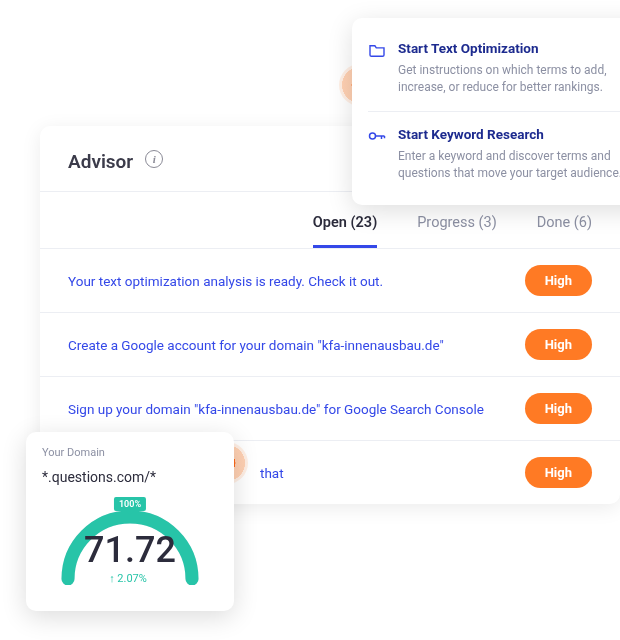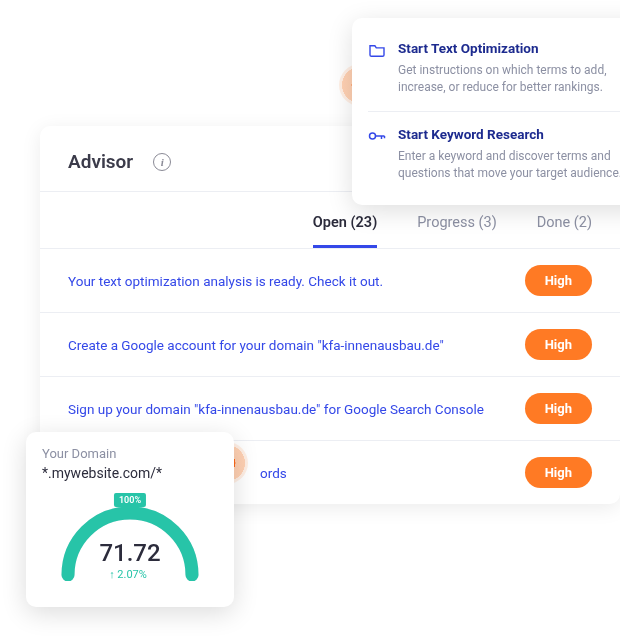--- a/index.html
+++ b/index.html
@@ -1,20 +1,20 @@
 <!DOCTYPE html>
 <html><head>
 <meta charset="utf-8">
 <style>
   * { box-sizing: border-box; margin: 0; padding: 0; }
   body { font-family: -apple-system, BlinkMacSystemFont, "Segoe UI", Roboto, Arial, sans-serif; background: #fff; width: 620px; height: 640px; position: relative; overflow: hidden; }
 
   
   .advisor-card { position: absolute; top: 126px; left: 40px; right: 0; background: #fff; border-radius: 10px; box-shadow: 0 4px 20px rgba(0,0,0,0.08); padding: 0; }
-  .advisor-header { display: flex; align-items: center; gap: 20px; padding: 24px 28px 18px; }
+  .advisor-header { display: flex; align-items: flex-start; gap: 12px; padding: 24px 28px 18px; }
   .advisor-title { font-size: 19px; font-weight: 600; color: #3b3b4a; }
   .info-circle { width: 18px; height: 18px; border: 1.6px solid #8a8a96; border-radius: 50%; display: inline-flex; align-items: center; justify-content: center; font-size: 11px; font-weight: 600; color: #8a8a96; font-style: italic; font-family: Georgia, serif; }
 
   .tabs { display: flex; gap: 40px; padding: 22px 28px 0; border-top: 1px solid #eceef3; justify-content: flex-end; }
   .tab { font-size: 14.5px; color: #8c90a3; padding-bottom: 14px; cursor: pointer; }
   .tab.active { color: #2c2c3c; font-weight: 600; border-bottom: 3px solid #3448e8; }
 
   .task-list { }
   .task-row { display: flex; align-items: center; justify-content: space-between; padding: 16px 28px 16px 28px; border-top: 1px solid #eceef3; }
   .task-link { font-size: 13.5px; color: #3448e8; cursor: pointer; flex: 1; padding-right: 18px; }
@@ -29,61 +29,61 @@
   .popup-title { font-size: 13.5px; font-weight: 700; color: #1d2b8f; margin-bottom: 6px; }
   .popup-desc { font-size: 12px; color: #8c90a3; line-height: 1.45; }
 
   
   .pulse { position: absolute; width: 42px; height: 42px; border-radius: 50%; background: radial-gradient(circle, #ff6a1a 0%, #ff6a1a 28%, rgba(255,122,36,0.35) 29%, rgba(255,122,36,0.35) 60%, rgba(255,122,36,0.12) 61%, rgba(255,122,36,0.12) 100%); z-index: 20; }
   .pulse-1 { top: 64px; left: 339px; }
   .pulse-2 { top: 442px; left: 206px; }
 
   
   .domain-card { position: absolute; top: 432px; left: 26px; width: 208px; background: #fff; border-radius: 10px; box-shadow: 0 6px 26px rgba(0,0,0,0.14); padding: 14px 16px 10px; z-index: 25; }
-  .domain-label { font-size: 13px; color: #8c90a3; margin-bottom: 4px; display:block; }
+  .domain-label { font-size: 11px; color: #8c90a3; margin-bottom: 10px; display:block; }
   .domain-text { font-size: 14px; color: #2c2c3c; margin-bottom: 6px; display:block; }
   .gauge-wrap { position:relative; width: 168px; height: 94px; margin: 2px auto 16px; }
   .gauge-svg { width: 168px; height: 94px; display:block; }
   .gauge-badge { position:absolute; top: 6px; left: 50%; transform: translateX(-50%); background: #27c4a8; color:#fff; font-size:9px; font-weight:600; padding:2px 5px; border-radius:2px; }
   .gauge-badge::after { content:""; position:absolute; bottom:-4px; left:50%; transform:translateX(-50%); border:4px solid transparent; border-top-color:#27c4a8; border-bottom:none; }
-  .gauge-value { position:absolute; bottom: 14px; left:0; right:0; text-align:center; font-size: 24px; font-weight:500; color:#2c2c3c; }
+  .gauge-value { position:absolute; bottom: 14px; left:0; right:0; text-align:center; font-size: 36px; font-weight:500; color:#2c2c3c; }
   .gauge-delta { position:absolute; bottom: 0px; left:0; right:4px; text-align:center; font-size: 11px; color:#27c4a8; }
   .gauge-delta .arrow { display:inline-block; }
 
   
   .task-link.truncated { color:#3448e8; }
 </style>
 </head>
 <body>
 
 <div class="advisor-card">
   <div class="advisor-header">
     <span class="advisor-title">Advisor</span>
     <span class="info-circle">i</span>
   </div>
   <div class="tabs">
     <div class="tab active">Open (23)</div>
     <div class="tab">Progress (3)</div>
-    <div class="tab">Done (2)</div>
+    <div class="tab">Done (6)</div>
   </div>
   <div class="task-list">
     <div class="task-row">
       <span class="task-link">Your text optimization analysis is ready. Check it out.</span>
       <span class="pill">High</span>
     </div>
     <div class="task-row">
       <span class="task-link">Create a Google account for your domain "kfa-innenausbau.de"</span>
       <span class="pill">High</span>
     </div>
     <div class="task-row">
       <span class="task-link">Sign up your domain "kfa-innenausbau.de" for Google Search Console</span>
       <span class="pill">High</span>
     </div>
     <div class="task-row">
-      <span class="task-link truncated" style="padding-left:192px">ords</span>
+      <span class="task-link truncated" style="padding-left:192px">that</span>
       <span class="pill">High</span>
     </div>
   </div>
 </div>
 
 <div class="pulse pulse-1"></div>
 <div class="pulse pulse-2"></div>
 
 <div class="popup">
   <div class="popup-item">
@@ -106,21 +106,21 @@
     </span>
     <div>
       <div class="popup-title">Start Keyword Research</div>
       <div class="popup-desc">Enter a keyword and discover terms and questions that move your target audience.</div>
     </div>
   </div>
 </div>
 
 <div class="domain-card">
   <span class="domain-label">Your Domain</span>
-  <span class="domain-text">*.mywebsite.com/*</span>
+  <span class="domain-text">*.questions.com/*</span>
   <div class="gauge-wrap">
     <svg class="gauge-svg" viewBox="0 0 168 94">
       <path d="M 22 88 A 62 62 0 0 1 146 88" fill="none" stroke="#e4e7ef" stroke-width="13" stroke-linecap="round"></path>
       <path d="M 22 88 A 62 62 0 0 1 146 88" fill="none" stroke="#27c4a8" stroke-width="13" stroke-linecap="round"></path>
     </svg>
     <div class="gauge-badge">100%</div>
     <div class="gauge-value">71.72</div>
     <div class="gauge-delta"><span class="arrow">↑</span> <span>2.07%</span></div>
   </div>
 </div>

